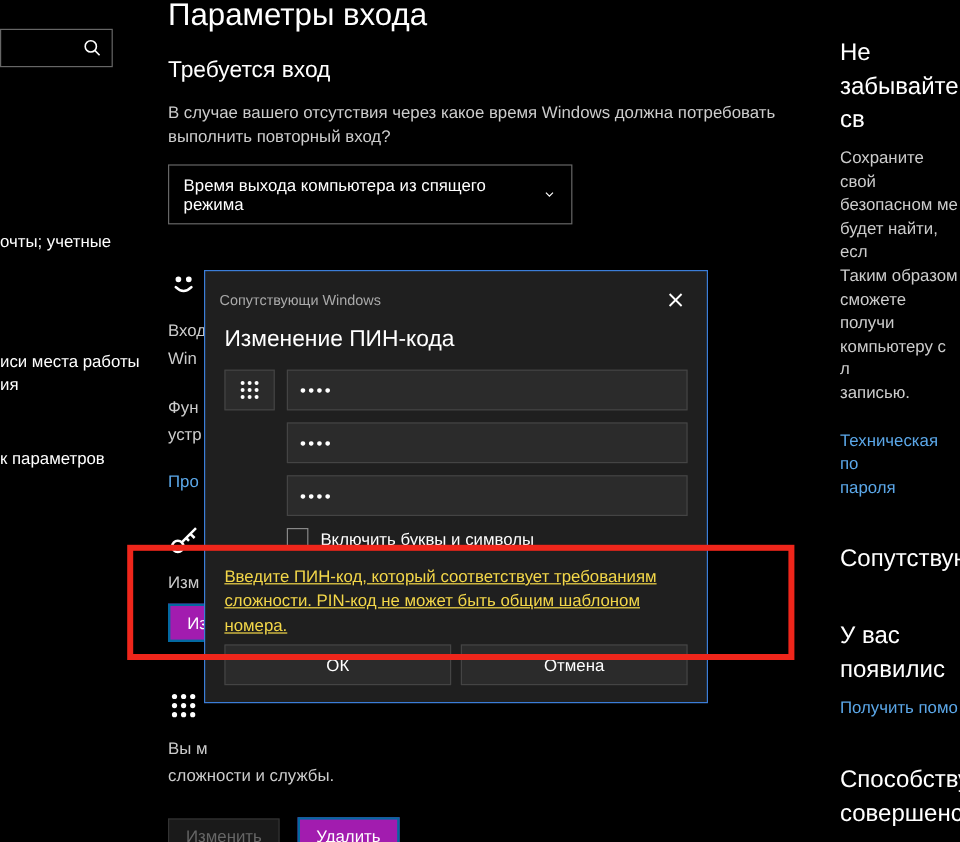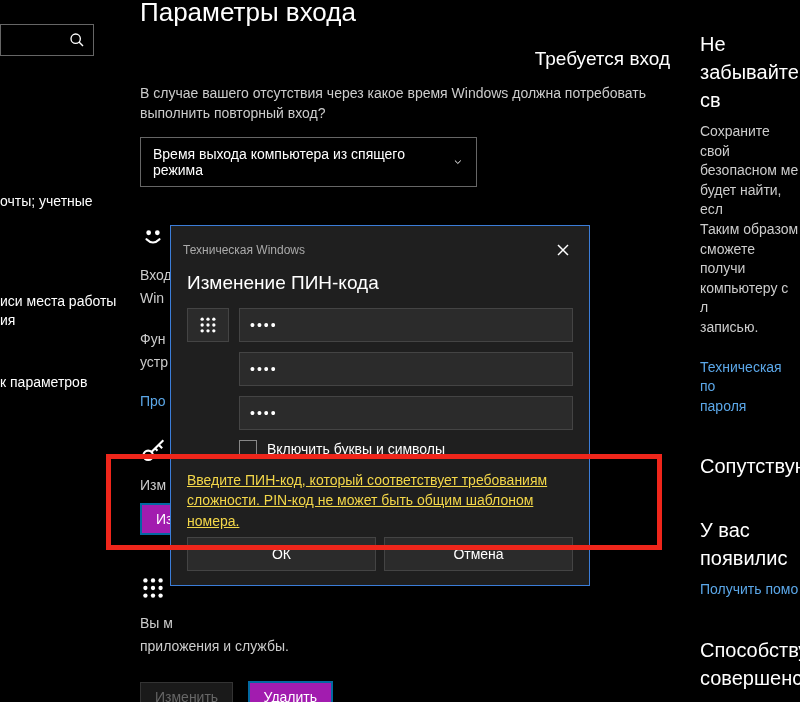--- a/index.html
+++ b/index.html
@@ -6,21 +6,21 @@
     body { background: #000; color: #fff; width: 800px; height: 702px; overflow: hidden; position: relative; }
     
     .search-box { position: absolute; top: 24px; left: 0; width: 94px; height: 32px; border: 1px solid #666; background: #000; display: flex; align-items: center; justify-content: flex-end; padding-right: 8px; }
     .search-icon { width: 16px; height: 16px; }
     
     .left-sidebar { position: absolute; top: 150px; left: 0; width: 130px; font-size: 14px; line-height: 1.4; margin-top: 42px; }
     .left-sidebar div { margin-bottom: 42px; }
     
     .main-content { position: absolute; top: 0; left: 140px; width: 530px; }
     .page-title { font-size: 26px; font-weight: 300; margin-top: -3px; }
-    .section-title { font-size: 19px; font-weight: 400; margin-top: 20px; text-align: right; }
+    .section-title { font-size: 19px; font-weight: 400; margin-top: 20px; }
     .section-text { font-size: 14px; color: #ccc; margin-top: 14px; line-height: 1.4; }
     
     .dropdown { margin-top: 14px; border: 1px solid #666; background: #000; padding: 8px 12px; width: 337px; font-size: 14px; display: flex; justify-content: space-between; align-items: center; }
     .chevron { width: 12px; height: 12px; }
     
     .hello-row { display: flex; align-items: center; margin-top: 36px; gap: 12px; }
     .smiley { width: 26px; height: 26px; }
     .hello-title { font-size: 19px; font-weight: 400; }
     
     .hello-body { font-size: 14px; color: #ccc; margin-top: 16px; line-height: 1.5; }
@@ -119,21 +119,21 @@
         <circle cx="5" cy="12" r="2"></circle>
         <circle cx="12" cy="12" r="2"></circle>
         <circle cx="19" cy="12" r="2"></circle>
         <circle cx="5" cy="19" r="2"></circle>
         <circle cx="12" cy="19" r="2"></circle>
         <circle cx="19" cy="19" r="2"></circle>
       </svg>
   </div>
   
   <div class="hello-body" style="margin-top:12px;">Вы м</div>
-  <div class="hello-body" style="margin-top:2px;">приложения и службы.</div>
+  <div class="hello-body" style="margin-top:2px;">сложности и службы.</div>
   
   <div style="margin-top:14px;">
     <span class="btn-small btn-disabled">Изменить</span>
     <span class="btn-small">Удалить</span>
   </div>
   
 </div>
 
 <div class="right-panel">
   <div class="right-block">
@@ -157,21 +157,21 @@
   </div>
   <div class="right-block">
     <div class="right-heading" style="white-space:pre-line;">Способствуйте
 совершенствов</div>
     <div class="link">Оставить отзыв</div>
   </div>
 </div>
 
 <div class="dialog">
   <div class="dialog-header">
-    <span class="dialog-small-title">Техническая Windows</span>
+    <span class="dialog-small-title">Сопутствующи Windows</span>
     <div class="close-btn">
       <svg width="12" height="12" viewBox="0 0 12 12" stroke="#fff" stroke-width="1.5">
           <line x1="1" y1="1" x2="11" y2="11"></line>
           <line x1="11" y1="1" x2="1" y2="11"></line>
         </svg>
     </div>
   </div>
   <div class="dialog-title">Изменение ПИН-кода</div>
   <div class="dialog-body">
     <div class="pin-row">

